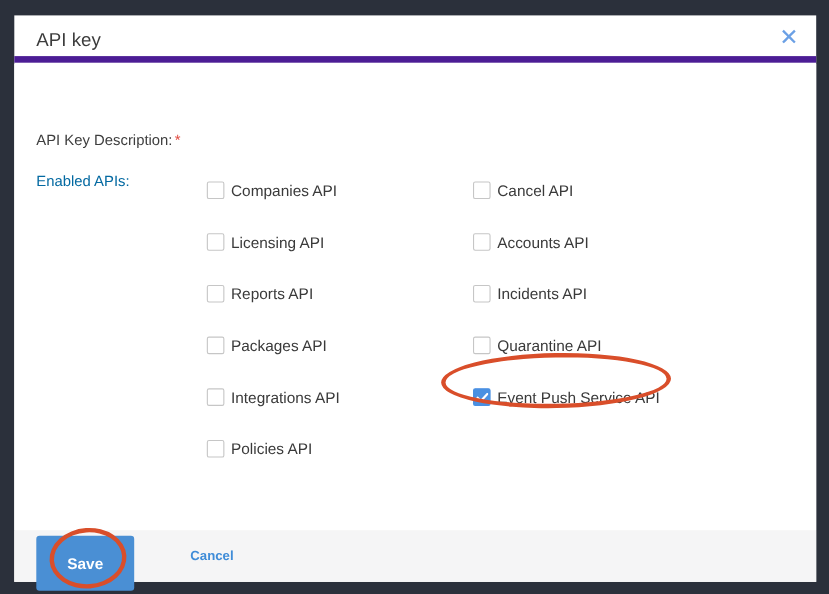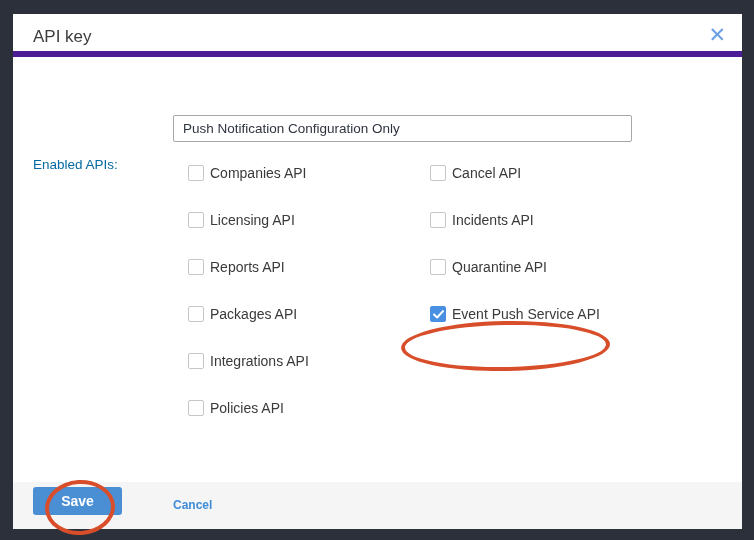--- a/index.html
+++ b/index.html
@@ -100,21 +100,21 @@
   }
   .modal-footer {
     position: absolute;
     left: 0; right: 0; bottom: 0;
     height: 47px;
     background: #f5f5f6;
   }
   .save-btn {
     position: absolute;
     left: 20px; top: 5px;
-    width: 89px; height: 28px;
+    width: 89px; height: 50px;
     background: #4a8fd4;
     border: none;
     border-radius: 3px;
     color: #ffffff;
     font-family: "Liberation Sans", sans-serif;
     font-size: 14px;
     font-weight: bold;
     cursor: pointer;
   }
   .cancel-link {
@@ -148,21 +148,23 @@
 <body>
 
 <div class="modal">
 
   <div class="modal-header">
     <div class="modal-title">API key</div>
     <div class="close-btn">✕</div>
   </div>
 
   <div class="modal-body">
-    <input class="desc-input" type="text" value="Push Notification Configuration Only" style="">
+    <div class="field-label">
+      <span>API Key Description:</span><span class="required">*</span>
+    </div>
 
     <div class="enabled-label">Enabled APIs:</div>
 
     <div class="cb-column left">
 
         <div class="cb-row">
           <span class="cb-box">
             
           </span>
           <span class="cb-label">Companies API</span>
@@ -207,20 +209,26 @@
 
     <div class="cb-column right">
 
         <div class="cb-row">
           <span class="cb-box">
             
           </span>
           <span class="cb-label">Cancel API</span>
         </div>
 
+        <div class="cb-row">
+          <span class="cb-box">
+            
+          </span>
+          <span class="cb-label">Accounts API</span>
+        </div>
 
         <div class="cb-row">
           <span class="cb-box">
             
           </span>
           <span class="cb-label">Incidents API</span>
         </div>
 
         <div class="cb-row">
           <span class="cb-box">

